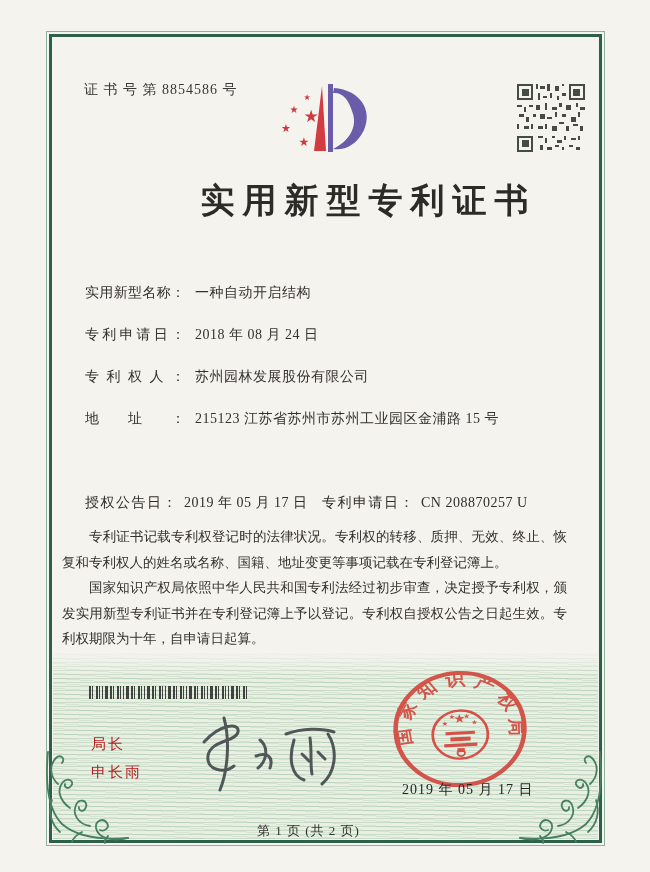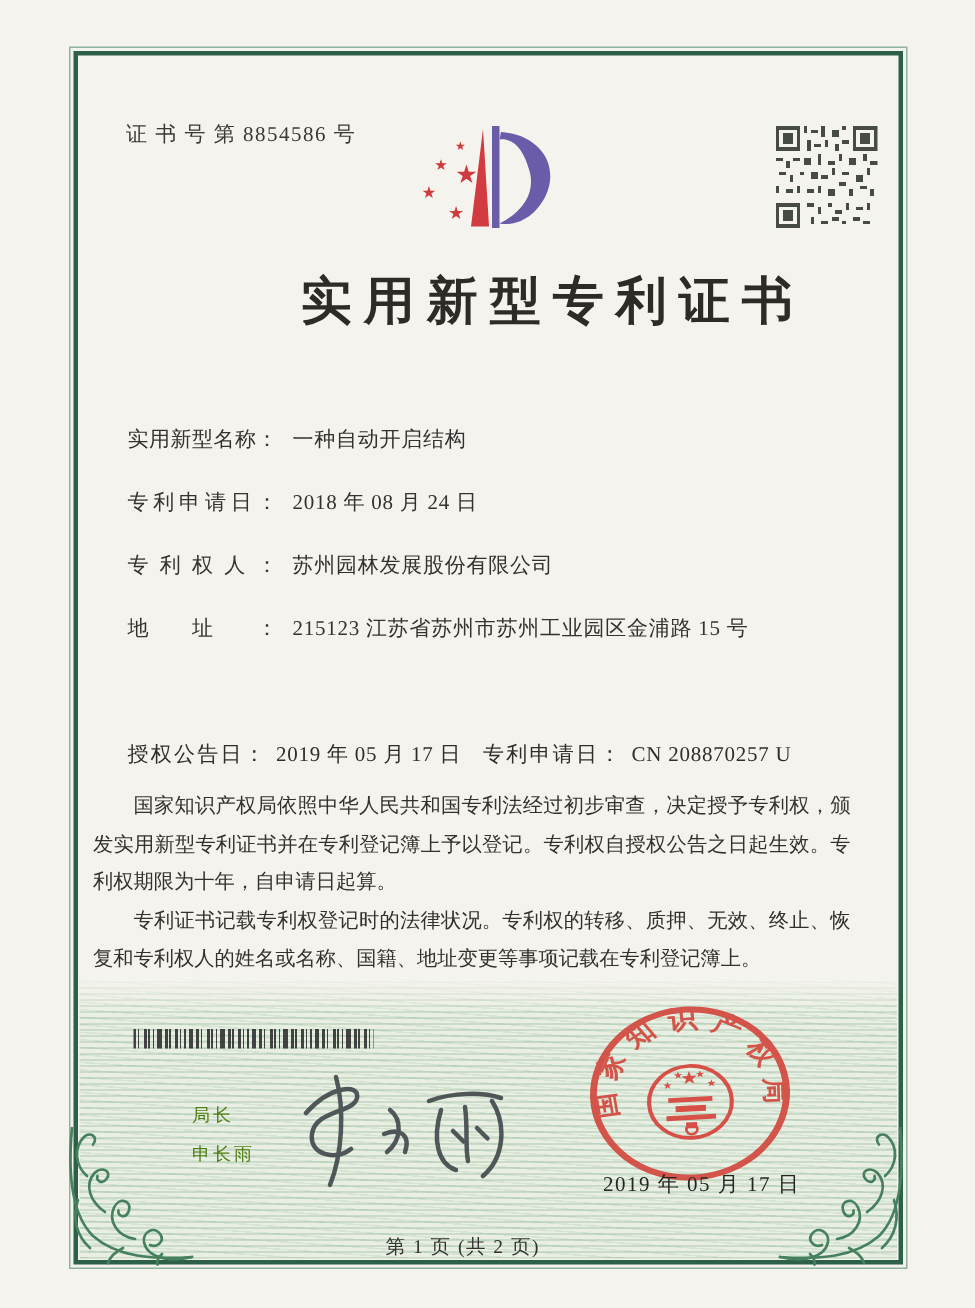--- a/index.html
+++ b/index.html
@@ -67,21 +67,21 @@
   .barcode{
     position:absolute;left:89px;top:686px;width:160px;height:13px;z-index:3;opacity:.82;
     background:repeating-linear-gradient(90deg,
       #1f1f1f 0 2px, transparent 2px 3px,
       #1f1f1f 3px 4px, transparent 4px 7px,
       #1f1f1f 7px 9px, transparent 9px 10px,
       #1f1f1f 10px 11px, transparent 11px 13px,
       #1f1f1f 13px 14px, transparent 14px 16px,
       #1f1f1f 16px 19px, transparent 19px 21px);
   }
-  .officer{position:absolute;left:91px;top:735px;z-index:3;font-size:12px;color:#4d7c0f;margin-left:37px;}
+  .officer{position:absolute;left:91px;top:735px;z-index:3;font-size:15px;color:#b91c1c;}
   .officer div{margin-bottom:9px;letter-spacing:2px;}
   .signature{position:absolute;left:190px;top:712px;z-index:3;}
   .seal{position:absolute;left:391px;top:669px;z-index:3;transform:rotate(-3deg);opacity:.93;}
   .seal-date{
     position:absolute;left:402px;top:781px;z-index:4;
     font-size:14px;letter-spacing:1px;color:#262524;
   }
   .footer{
     position:absolute;left:46px;top:822px;width:557px;z-index:3;
     text-align:center;padding-right:32px;box-sizing:border-box;
@@ -226,22 +226,22 @@
   <div class="grant">
     <span class="gpair">
       <span class="glabel">授权公告日：</span><span class="gvalue">2019 年 05 月 17 日</span>
     </span>
     <span class="gpair gpair2">
       <span class="glabel">专利申请日：</span><span class="gvalue">CN 208870257 U</span>
     </span>
   </div>
 
   <div class="bodytext">
+    <p>专利证书记载专利权登记时的法律状况。专利权的转移、质押、无效、终止、恢复和专利权人的姓名或名称、国籍、地址变更等事项记载在专利登记簿上。</p>
     <p>国家知识产权局依照中华人民共和国专利法经过初步审查，决定授予专利权，颁发实用新型专利证书并在专利登记簿上予以登记。专利权自授权公告之日起生效。专利权期限为十年，自申请日起算。</p>
-    <p>专利证书记载专利权登记时的法律状况。专利权的转移、质押、无效、终止、恢复和专利权人的姓名或名称、国籍、地址变更等事项记载在专利登记簿上。</p>
   </div>
 
   <div class="barcode"></div>
 
   <div class="officer">
     <div>局长</div>
     <div>申长雨</div>
   </div>
 
   <svg class="signature" width="150" height="82" viewBox="0 0 150 82" fill="none" stroke="#3e4347" stroke-width="3" stroke-linecap="round" stroke-linejoin="round" opacity="0.88">

